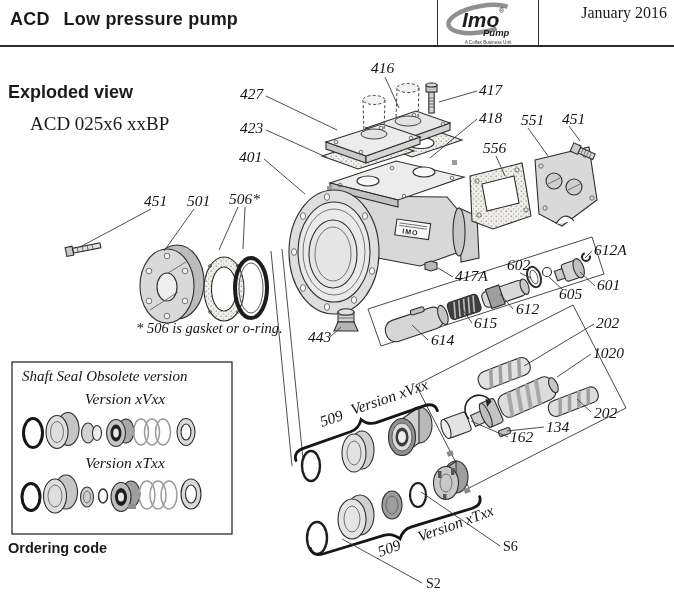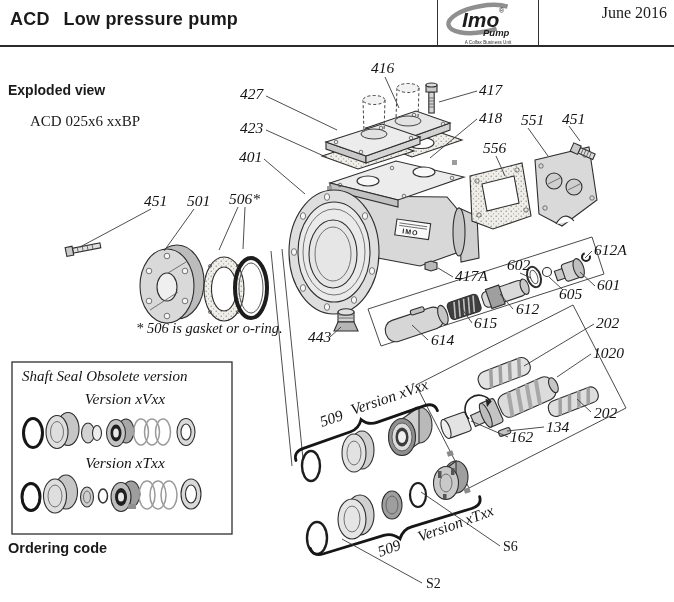--- a/index.html
+++ b/index.html
@@ -9,22 +9,22 @@
   .hdr{position:absolute;left:0;top:0;width:542px;height:45px;}
   .hdr-title{position:absolute;left:10px;top:9px;font-weight:bold;font-size:18px;letter-spacing:.2px;}
   .hdr-title .series{margin-right:14px;}
   .logo-cell{position:absolute;left:437px;top:0;width:100px;height:45px;
              border-left:1.5px solid #333;border-right:1.5px solid #333;
              display:flex;align-items:center;justify-content:center;}
   .hdr-right{position:absolute;left:539px;top:3px;width:128px;text-align:right;
              font-family:"Liberation Serif",serif;font-size:16px;line-height:19px;}
   .hdr-rule{position:absolute;left:0;top:45px;width:674px;height:2px;background:#2b2b2b;}
   
-  .h-exploded{position:absolute;left:8px;top:82px;font-weight:bold;font-size:14px;}
-  .h-model{position:absolute;left:30px;top:113px;font-family:"Liberation Serif",serif;font-size:15px;}
+  .h-exploded{position:absolute;left:8px;top:82px;font-weight:bold;font-size:18px;}
+  .h-model{position:absolute;left:30px;top:113px;font-family:"Liberation Serif",serif;font-size:19px;}
   .h-ordering{position:absolute;left:8px;top:540px;font-weight:bold;font-size:14.5px;}
   
   .lbl{font:italic 15.5px "Liberation Serif",serif;fill:#141414;}
   .ref{font:14px "Liberation Serif",serif;fill:#141414;}
   .fnote{font:italic 14.5px "Liberation Serif",serif;fill:#141414;}
   .inset-title{font:italic 15px "Liberation Serif",serif;fill:#141414;}
   .inset-ver{font:italic 15.5px "Liberation Serif",serif;fill:#141414;}
   .plate-txt{font:bold 7px "Liberation Sans",sans-serif;fill:#222;letter-spacing:1px;}
   .logo-imo{font:italic bold 21px "Liberation Sans",sans-serif;fill:#1c1c1c;}
   .logo-reg{font:7px "Liberation Sans",sans-serif;fill:#1c1c1c;}
@@ -48,21 +48,21 @@
     <div class="logo-cell">
       <svg width="96" height="45" viewBox="0 0 96 45">
         <ellipse cx="42" cy="19" rx="34" ry="13" fill="none" stroke="#8f8f8f" stroke-width="4.5" transform="rotate(-10 42 19)" stroke-dasharray="118 44" stroke-dashoffset="-26"></ellipse>
         <text class="logo-imo" x="22" y="27">Imo</text>
         <text class="logo-reg" x="59" y="13">®</text>
         <text class="logo-pump" x="43" y="36">Pump</text>
         <text class="logo-tag" x="48" y="43.5" text-anchor="middle">A Colfax Business Unit</text>
       </svg>
     </div>
     <div class="hdr-right">
-      <div>June 2016</div>
+      <div>January 2016</div>
     </div>
   </div>
   <div class="hdr-rule"></div>
 
   <div class="h-exploded">Exploded view</div>
   <div class="h-model">ACD 025x6 xxBP</div>
   <div class="h-ordering">Ordering code</div>
 
   <svg width="674" height="602" viewBox="0 0 674 602" style="position:absolute;left:0;top:0;">
     <defs>

